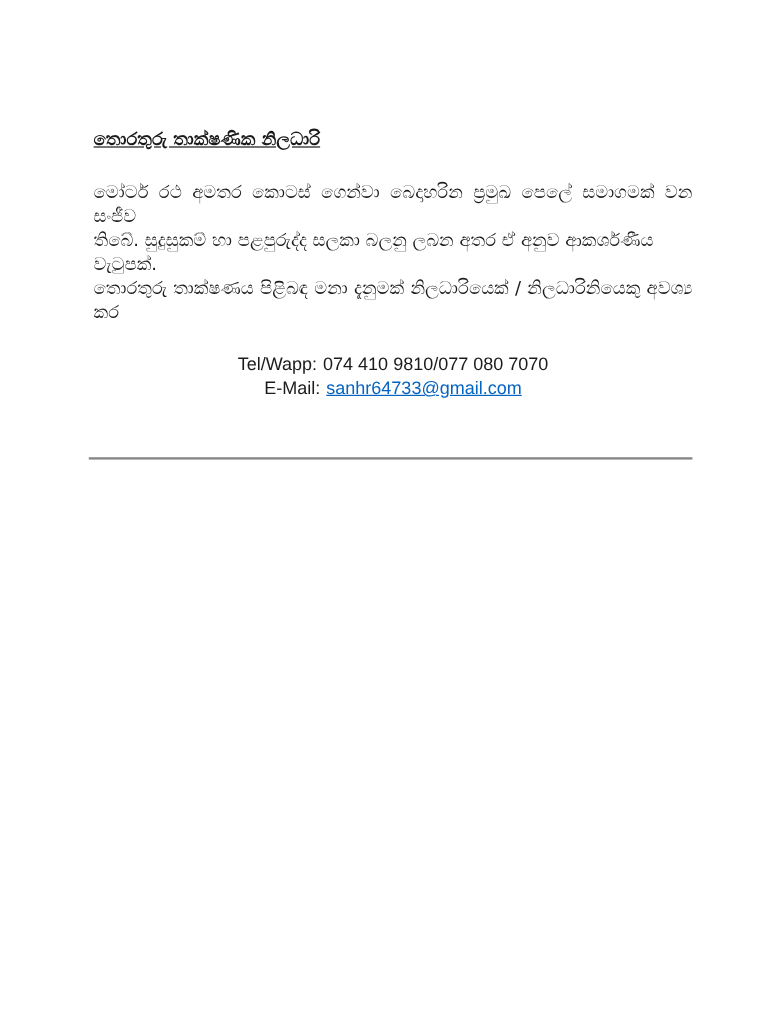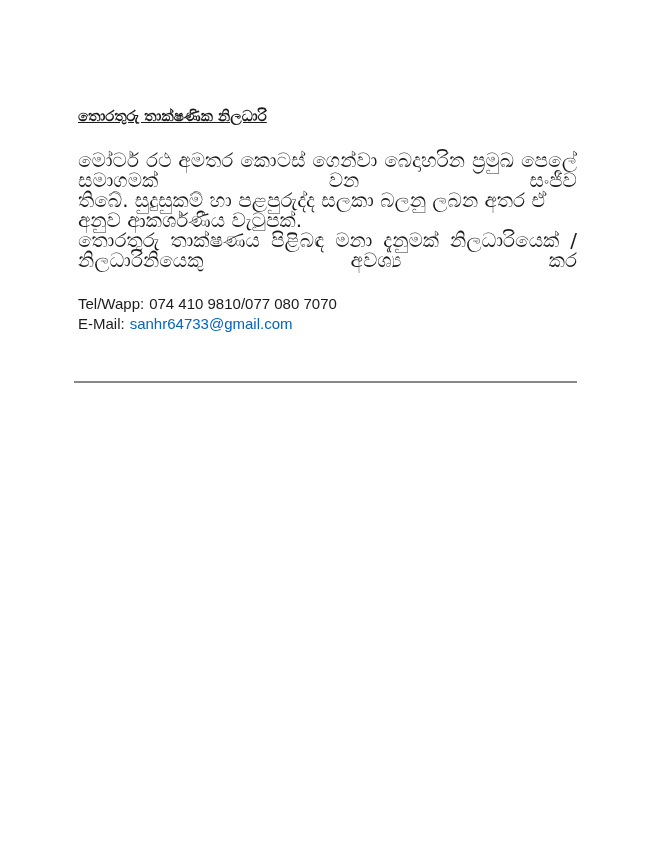--- a/index.html
+++ b/index.html
@@ -18,35 +18,37 @@
   }
   .heading {
     font-size: 15px;
     line-height: 18px;
     font-weight: 700;
     text-decoration: underline;
     margin: 0;
   }
   .paragraph {
     margin-top: 25px;
-    font-size: 20px;
+    font-size: 15px;
     line-height: 20px;
   }
   .p-line { text-align: justify; }
   .p-line.fill { text-align-last: justify; }
   .p-line.last { text-align: left; text-align-last: left; }
   .contact {
     margin-top: 24px;
     font-size: 15px;
     line-height: 20px;
     font-family: "Liberation Sans", "DejaVu Sans", sans-serif;
+    text-align: center;
   }
   .contact .label { margin-right: 5px; }
   .email-link {
     color: #0563c1;
+    text-decoration: underline;
     cursor: pointer;
   }
   .divider {
     width: 503px;
     height: 2px;
     background: #888888;
     border: 0;
     margin: 47px 0 0 -4px;
     padding: 0;
   }

